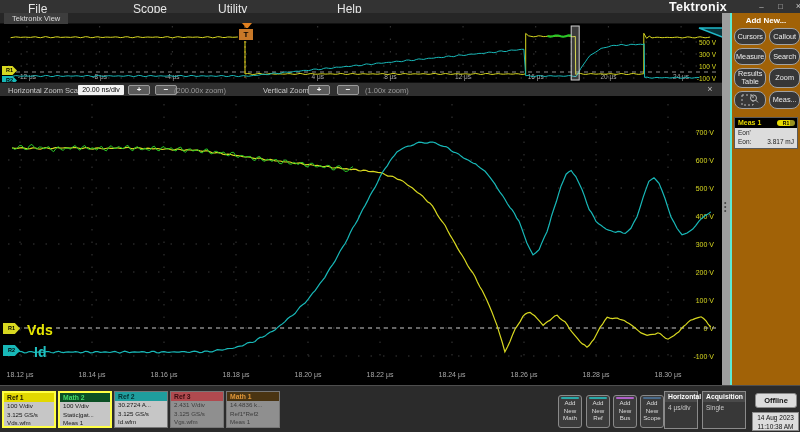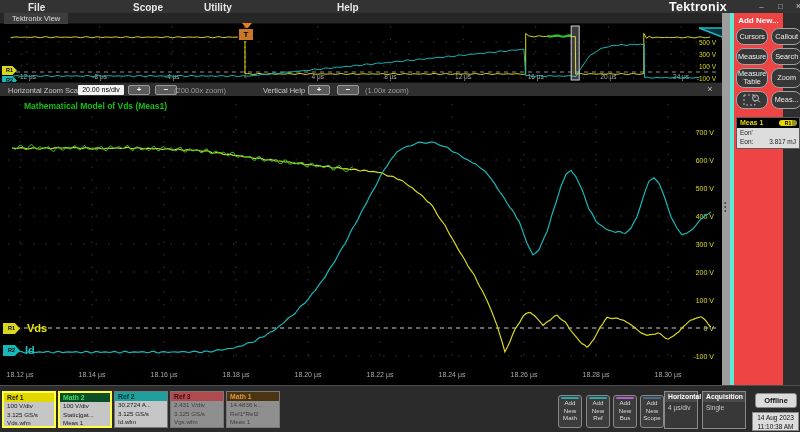--- a/index.html
+++ b/index.html
@@ -3,21 +3,21 @@
 <meta charset="utf-8">
 <style>
   *{margin:0;padding:0;box-sizing:border-box}
   html,body{width:800px;height:432px;overflow:hidden;background:#2e2e2e;
     font-family:"Liberation Sans",sans-serif;-webkit-font-smoothing:antialiased}
   #stage{position:relative;width:800px;height:432px;background:#2e2e2e}
   .abs{position:absolute}
 
   
   #menubar{left:0;top:0;width:800px;height:13px;background:#333}
-  .menu-item{position:absolute;top:2px;font-size:10px;color:#e6e6e6;font-weight:bold;cursor:default}
+  .menu-item{position:absolute;top:2px;font-size:12px;color:#e6e6e6;font-weight:normal;cursor:default}
   #logo{left:648px;top:0;width:100px;height:13px;text-align:center;color:#fafafa;
         font-size:12.5px;font-weight:bold;letter-spacing:.3px}
   .winbtn{position:absolute;top:1px;width:13px;height:11px;color:#c8c8c8;font-size:8px;
           text-align:center;line-height:11px}
   #tabrow{left:0;top:13px;width:722px;height:11px;background:#262626;border-bottom:1px solid #111}
   #tab-wv{left:4px;top:13px;height:11px;padding:0 8px;background:#3d3d3d;color:#ddd;
           font-size:7.5px;line-height:11px}
 
   
   #overview{left:0;top:24px;width:722px;height:58px;background:#000}
@@ -43,28 +43,28 @@
   .zb-input{position:absolute;top:2px;width:46px;height:10px;background:#f2f2f2;color:#000;
      font-size:7px;text-align:center;line-height:10px;border-radius:1px}
   .zb-btn{position:absolute;top:2px;width:22px;height:10px;background:#5a5a5a;border:1px solid #9a9a9a;
      border-radius:2px;color:#fff;font-size:8px;font-weight:bold;text-align:center;line-height:8px}
   #zb-close{position:absolute;left:704px;top:1px;width:12px;color:#bbb;font-size:9px;text-align:center}
 
   
   #mainplot{left:0;top:96px;width:722px;height:289px;background:#000}
   #main-svg text{font-size:7px;font-family:"Liberation Sans",sans-serif}
   #main-title{left:24px;top:101px;color:#15c015;font-size:8.5px;font-weight:bold}
-  .wave-label{position:absolute;font-size:11px;font-weight:bold}
+  .wave-label{position:absolute;font-size:14px;font-weight:bold}
 
   
   #splitter{left:722px;top:13px;width:8px;height:372px;background:#9e9e9e}
   #splitter .dots{position:absolute;left:2px;top:188px;color:#444;font-size:7px;line-height:4px}
 
   
-  #rightpanel{left:730px;top:13px;width:53px;height:372px;background:#ef4444;border-left:4px solid #5eead4}
+  #rightpanel{left:730px;top:13px;width:70px;height:372px;background:#a16207;border-left:2px solid #5eead4}
   #rp-header{position:absolute;left:0;top:3px;width:100%;text-align:center;color:#fff;
      font-size:8px;font-weight:bold}
   #rp-buttons{position:absolute;left:2px;top:15px;width:66px;display:grid;
      grid-template-columns:1fr 1fr;gap:3px}
   .rp-btn{min-height:17px;background:#373737;border:1px solid #a2a2a2;border-radius:8px;color:#ececec;
      font-size:7.3px;display:flex;align-items:center;justify-content:center;text-align:center;line-height:8px;padding:1px}
   #meas-badge{position:absolute;left:2px;top:104px;width:64px;background:#0c0c0c;border:1px solid #5a5a5a}
   #meas-head{position:relative;height:10px;background:#000}
   #meas-title{position:absolute;left:3px;top:1px;color:#e6d800;font-size:7px;font-weight:bold}
   #meas-pill{position:absolute;right:2px;top:2px;width:18px;height:6px;background:linear-gradient(90deg,#e6d800 70%,#9a9220 70%);
@@ -96,21 +96,21 @@
 
 <div id="stage">
 
   <div class="abs" id="menubar">
     <div class="abs" id="logo">Tektronix</div>
     <div class="winbtn" style="left:755px">–</div>
     <div class="winbtn" style="left:774px">□</div>
     <div class="winbtn" style="left:792px;font-size:9px">×</div>
   <div class="menu-item" style="left: 28px;">File</div>
       <div class="menu-item" style="left: 133px;">Scope</div>
-      <div class="menu-item" style="left: 204px; text-align: right;">Utility</div>
+      <div class="menu-item" style="left: 218px; text-align: right;">Utility</div>
       <div class="menu-item" style="left: 337px;">Help</div>
     </div>
 
   <div class="abs" id="tabrow"></div>
   <div class="abs" id="tab-wv">Tektronix View</div>
 
   <div class="abs" id="overview">
     <svg id="ov-svg" width="722" height="58">
         <line x1="8" x2="716" y1="18" y2="18" class="grid"></line>
         <text x="716" y="20.5" text-anchor="end" class="vlabel">500 V</text>
@@ -157,21 +157,21 @@
       <line x1="27.8" y1="9.2" x2="25.5" y2="11.5" stroke="#20b8c8"></line>
     </svg>
   </div>
 
   <div class="abs" id="zoombar">
     <div class="zb-label" style="left:8px">Horizontal Zoom Scale</div>
     <div class="zb-input" style="left:78px">20.00 ns/div</div>
     <div class="zb-btn" style="left:128px">+</div>
     <div class="zb-btn" style="left:155px">−</div>
     <div class="zb-label zb-dim" style="left:174px">(200.00x zoom)</div>
-    <div class="zb-label" style="left:263px">Vertical Help</div>
+    <div class="zb-label" style="left:263px">Vertical Zoom</div>
     <div class="zb-btn" style="left:308px">+</div>
     <div class="zb-btn" style="left:337px">−</div>
     <div class="zb-label zb-dim" style="left:365px">(1.00x zoom)</div>
     <div id="zb-close">×</div>
   </div>
 
   <div class="abs" id="mainplot">
     <svg id="main-svg" width="722" height="289">
         <line x1="8" x2="716" y1="35.99999999999997" y2="35.99999999999997" class="grid"></line>
         <text x="714" y="38.49999999999997" text-anchor="end" class="vlabel">700 V</text>
@@ -210,38 +210,37 @@
         <line x1="596.0000000000005" x2="596.0000000000005" y1="8" y2="266" class="grid"></line>
         <text x="596.0000000000005" y="281" text-anchor="middle" class="tlabel">18.28 μs</text>
         <line x1="667.999999999999" x2="667.999999999999" y1="8" y2="266" class="grid"></line>
         <text x="667.999999999999" y="281" text-anchor="middle" class="tlabel">18.30 μs</text>
         <line x1="8" x2="716" y1="232" y2="232" class="zero" stroke="#c8c8c8"></line>
         <polyline points="12.1,51.9 14.7,52.3 17.3,52.3 19.9,51.9 22.4,51.7 25.0,52.3 27.6,52.9 30.2,52.6 32.8,51.9 35.4,52.0 38.0,52.8 40.5,53.2 43.0,52.3 45.5,51.5 48.0,52.1 50.5,52.8 52.9,52.4 55.4,51.6 57.9,51.7 60.4,52.1 62.9,52.0 65.4,51.6 67.9,51.8 70.4,52.1 72.9,51.7 75.4,51.4 78.0,52.0 80.5,52.7 83.0,52.3 85.5,51.5 88.0,51.8 90.6,52.8 93.1,53.1 95.6,52.2 98.1,51.8 100.6,52.5 103.1,53.0 105.6,52.5 108.1,52.0 110.6,52.3 113.1,52.4 115.5,52.0 118.0,51.9 120.5,52.5 123.0,52.5 125.5,51.6 128.0,51.3 130.5,52.3 133.0,52.9 135.5,52.1 138.0,51.5 140.4,52.1 142.9,52.9 145.4,52.7 147.9,52.2 150.4,52.5 152.9,52.9 155.4,52.6 157.9,52.5 160.4,53.2 162.8,53.5 165.3,52.8 167.8,52.5 170.3,53.5 172.7,54.2 175.2,53.6 177.7,52.9 180.2,53.5 182.7,54.3 185.1,54.1 187.6,53.7 190.1,54.0 192.6,54.4 195.0,54.1 197.5,54.1 200.0,54.8 202.5,55.4 205.0,54.9 207.6,54.8 210.1,55.9 212.6,57.0 215.1,56.9 217.6,56.3 220.2,56.8 222.7,58.1 225.2,58.6 227.7,58.2 230.2,58.3 232.8,59.1 235.3,59.7 237.8,59.7 240.3,60.0 242.8,60.7 245.4,61.0 247.9,60.9 250.4,61.1 252.9,62.2 255.3,62.7 257.8,62.1 260.3,62.0 262.8,63.1 265.3,64.1 267.8,63.8 270.3,63.4 272.7,64.1 275.2,64.9 277.7,65.0 280.2,65.0 282.7,65.6 285.2,66.0 287.7,65.8 290.1,66.0 292.6,67.0 295.1,67.7 297.6,67.1 300.1,66.9 302.5,67.9 305.0,68.9 307.4,68.6 309.8,68.3 312.3,69.0 314.7,69.5 317.2,69.4 319.6,69.8 322.0,70.6 324.5,70.6 326.9,70.1 329.4,70.7 331.8,71.9 334.2,72.0 336.7,71.3 339.1,71.7 341.6,72.7 344.0,72.9 346.4,72.7 348.8,73.3 351.3,73.7 353.7,73.2 356.1,73.4 358.5,74.6 360.9,75.0 363.3,74.2 365.8,74.3 368.2,75.3 370.6,75.6 373.0,75.4 375.4,75.9 377.8,76.4 380.3,76.6 382.8,77.2 385.3,78.8 387.8,80.1 390.2,80.2 392.7,80.3 395.2,81.7 397.7,83.4 400.2,83.9 402.6,84.9 405.1,86.9 407.5,89.0 410.0,90.5 412.5,92.0 414.9,94.3 417.4,96.5 420.0,98.0 422.5,99.9 425.0,102.9 427.5,105.7 430.0,107.2 432.6,110.2 435.1,114.4 437.6,119.2 440.1,123.0 442.6,126.0 445.2,129.5 447.6,134.5 450.1,139.1 452.5,143.0 455.0,147.4 457.5,152.1 459.9,156.1 462.4,159.7 465.0,164.3 467.5,169.2 470.0,173.1 472.5,176.3 475.0,180.4 477.4,186.1 479.8,190.8 482.2,194.5 484.5,199.2 486.9,204.2 489.4,210.1 492.0,216.2 494.5,222.9 497.0,229.4 499.6,237.9 502.3,246.5 504.9,255.8 507.4,251.0 510.0,245.5 512.5,239.1 515.0,233.2 517.6,229.3 520.3,225.4 522.9,220.4 525.3,218.1 527.7,216.8 530.1,216.5 532.4,218.2 534.7,219.8 537.0,222.3 540.0,225.6 543.1,229.3 545.4,227.2 547.6,225.5 549.9,224.4 552.3,222.1 554.7,220.0 557.1,219.2 559.8,222.2 562.4,224.2 565.0,225.6 567.3,228.9 569.6,233.0 571.9,235.9 574.6,239.1 577.4,242.3 580.2,245.9 582.4,247.9 584.7,249.0 587.0,251.3 589.3,249.3 591.6,245.9 593.8,243.5 596.9,237.4 600.0,231.4 602.4,228.5 604.8,224.4 607.2,221.3 609.8,222.1 612.4,222.6 615.1,222.2 617.4,222.1 619.6,223.3 621.9,223.8 624.3,224.5 626.7,226.2 629.1,227.6 632.0,229.6 634.9,231.7 637.9,234.4 641.0,236.9 644.1,238.1 647.1,239.4 650.0,238.7 652.9,238.4 655.4,238.1 657.9,236.8 660.4,237.8 663.0,240.1 665.5,242.2 668.0,243.2 671.1,241.2 674.1,239.4 676.4,237.5 678.7,236.1 681.0,233.2 683.4,230.5 685.8,228.6 688.2,226.1 690.4,224.2 692.7,223.6 695.0,222.6 698.1,221.7 701.1,220.8 703.6,222.5 706.2,225.1 708.5,228.7 710.8,230.7" fill="none" stroke="#d8d820" stroke-width="1.2"></polyline>
         <polyline points="12.1,256.0 14.5,256.6 17.0,256.3 19.4,255.3 21.8,255.7 24.3,256.8 26.7,256.6 29.2,255.5 31.6,255.6 34.0,256.4 36.5,256.3 38.9,255.9 41.4,256.2 43.8,256.4 46.2,255.7 48.7,255.5 51.1,256.5 53.6,256.9 56.0,255.8 58.5,255.3 60.9,256.1 63.4,256.7 65.8,256.1 68.3,255.8 70.7,256.2 73.2,256.2 75.6,255.7 78.1,256.0 80.5,256.8 83.0,256.3 85.5,255.3 87.9,255.6 90.4,256.8 92.8,256.6 95.3,255.6 97.7,255.6 100.2,256.3 102.6,256.2 105.1,255.8 107.5,256.2 110.0,256.5 112.5,255.8 114.9,255.4 117.4,256.3 119.8,257.0 122.3,256.0 124.7,255.2 127.2,255.9 129.6,256.7 132.1,256.2 134.5,255.8 137.0,256.2 139.5,256.2 141.9,255.7 144.4,255.9 146.8,256.7 149.3,256.5 151.7,255.4 154.2,255.4 156.6,256.6 159.1,256.8 161.5,255.8 164.0,255.6 166.5,256.2 169.1,256.4 171.6,256.0 174.2,255.8 176.7,256.1 179.2,256.2 181.8,255.7 184.3,255.6 186.9,256.2 189.4,256.5 192.0,255.7 194.5,255.1 197.0,255.7 199.6,256.6 202.1,256.3 204.7,255.2 207.2,255.0 209.7,255.8 212.2,255.9 214.8,254.7 217.3,253.7 219.8,253.8 222.3,254.1 224.8,253.5 227.4,252.7 229.9,252.5 232.4,252.5 234.9,251.8 237.4,250.7 240.0,250.2 242.5,249.8 245.0,248.4 247.5,246.8 250.0,246.4 252.6,246.5 255.1,245.5 257.6,242.9 260.0,241.4 262.5,241.1 265.0,240.1 267.5,237.9 269.9,236.2 272.4,235.4 274.9,234.1 277.4,231.6 279.9,229.6 282.4,227.9 285.0,225.6 287.5,222.8 290.0,220.7 292.5,219.5 295.0,217.6 297.6,214.0 300.1,210.7 302.6,208.8 305.1,207.1 307.6,204.0 310.2,200.3 312.6,197.2 315.1,194.7 317.5,191.2 320.0,187.4 322.5,184.4 324.9,181.3 327.4,176.6 330.0,172.2 332.5,168.8 335.0,165.2 337.5,160.3 340.0,155.3 342.6,151.1 345.1,147.5 347.6,142.8 350.1,137.0 352.6,132.0 355.2,128.3 357.6,124.1 360.1,118.8 362.5,113.8 365.0,109.6 367.5,104.9 369.9,99.7 372.4,95.4 375.0,91.4 377.5,86.4 380.0,80.8 382.5,76.2 385.0,72.6 387.4,69.6 389.8,65.2 392.2,61.8 394.5,59.4 396.9,56.0 399.7,54.3 402.5,52.5 405.3,51.0 408.1,50.1 410.8,49.9 413.5,48.9 416.2,47.3 418.9,46.1 421.7,46.4 424.5,47.1 427.2,47.1 430.0,46.2 432.7,46.0 435.4,46.8 438.1,48.4 440.8,49.7 443.4,50.4 445.9,50.6 448.4,52.1 450.9,54.5 453.4,56.2 456.0,56.7 458.5,57.9 461.0,60.1 463.5,62.0 466.0,63.1 468.6,64.2 471.1,66.0 473.3,67.3 475.6,67.8 477.8,69.9 480.1,71.8 482.6,73.4 485.1,75.3 487.6,78.4 490.2,81.6 492.6,84.9 495.0,88.2 497.4,92.4 499.9,96.1 502.4,99.3 504.9,103.2 507.4,107.8 510.0,111.6 512.2,113.9 514.5,117.5 516.7,122.1 519.0,125.1 521.6,132.0 524.2,139.4 526.9,147.0 529.9,153.0 533.0,158.9 536.1,156.5 539.1,153.7 541.8,146.9 544.4,141.1 547.0,135.7 549.3,128.3 551.6,119.7 553.9,112.7 556.3,105.8 558.7,97.7 561.1,89.9 563.6,84.3 566.1,78.2 568.6,76.1 571.2,74.5 573.5,78.0 575.8,80.6 578.9,86.9 582.0,93.6 584.4,99.9 586.8,107.2 589.2,113.7 591.4,116.4 593.7,120.6 596.0,125.4 598.6,127.7 601.3,129.5 603.9,131.6 606.3,133.2 608.7,134.1 611.1,134.7 613.4,135.8 615.7,136.4 618.0,135.4 620.4,135.7 622.8,137.0 625.2,137.4 628.0,135.0 630.9,132.3 634.0,126.1 637.0,120.7 640.1,111.2 643.2,101.1 646.0,93.1 648.9,85.3 651.4,83.6 654.0,81.7 656.5,84.5 659.0,87.3 662.1,94.8 665.1,102.7 668.0,111.9 670.9,120.7 673.9,126.1 677.0,132.3 679.5,135.7 682.0,138.7 684.6,137.9 687.1,137.0 690.0,134.9 692.8,133.1 695.9,129.4 699.0,125.2 702.0,122.2 705.1,119.6 708.0,118.1 710.8,115.9" fill="none" stroke="#18b8b8" stroke-width="1.2"></polyline>
         <polyline points="12.1,51.6 14.6,53.4 17.0,52.5 19.5,49.5 22.0,49.8 24.5,53.3 27.0,53.6 29.4,49.8 31.9,48.4 34.4,51.3 36.8,53.0 39.2,51.0 41.6,51.2 44.0,52.9 46.4,51.6 48.8,50.6 51.2,53.9 53.6,55.7 56.0,52.5 58.4,50.6 60.8,53.4 63.2,54.3 65.6,52.0 68.0,52.1 70.4,53.2 72.8,50.9 75.2,49.5 77.6,52.6 80.0,54.2 82.4,50.8 84.8,49.5 87.2,52.5 89.6,53.4 92.0,51.8 94.4,52.6 96.8,54.0 99.2,51.7 101.6,50.4 104.0,53.7 106.4,54.9 108.8,51.2 111.2,49.7 113.6,52.2 116.0,52.4 118.4,50.6 120.8,51.6 123.2,52.8 125.6,50.3 128.0,49.4 130.4,53.3 132.8,54.8 135.2,51.6 137.6,50.7 140.0,53.4 142.4,53.7 144.8,52.2 147.2,53.7 149.6,54.4 152.0,51.3 154.4,50.2 156.8,53.9 159.2,54.9 161.6,51.5 164.0,50.6 166.4,53.0 168.8,52.8 171.2,51.8 173.6,54.0 176.0,55.0 178.4,51.8 180.8,51.1 183.2,55.1 185.6,56.3 188.0,53.3 190.4,52.9 192.8,55.0 195.2,54.4 197.6,53.6 200.0,56.1 202.4,56.9 204.8,53.5 207.2,52.9 209.6,56.9 212.0,58.0 214.4,55.4 216.8,55.4 219.2,57.4 221.6,56.5 224.0,56.1 226.4,59.1 228.8,59.9 231.2,56.5 233.6,56.3 236.0,60.4 238.4,61.5 240.8,59.3 243.2,59.8 245.6,61.6 248.0,60.5 250.4,60.4 252.8,63.8 255.2,64.5 257.6,60.9 260.0,60.7 262.4,64.5 264.8,65.3 267.2,63.2 269.6,64.0 272.0,65.4 274.4,63.7 276.8,63.6 279.2,67.3 281.6,67.8 284.0,64.2 286.4,64.0 288.8,67.7 291.2,68.2 293.6,66.3 296.0,67.4 298.4,68.5 300.8,66.5 303.2,66.6 305.6,70.5 308.0,70.9 310.4,67.3 312.8,67.3 315.2,70.7 317.6,70.9 320.0,69.4 322.4,70.9 324.8,71.7 327.2,69.4 329.6,69.6 332.0,73.6 334.4,74.0 336.8,70.4 339.5,69.7 342.2,72.4 344.9,75.4 347.6,75.2 350.3,72.2 353.0,70.6" fill="none" stroke="#28c828" stroke-width="1"></polyline>
       </svg>
   </div>
-  <div class="abs" id="main-title">Mathematical Model of Vds (Meas1)</div>
   <div class="chbadge" style="left:3px;top:323px;width:17px;height:11px;line-height:11px;background:#d8d820">R1</div>
   <div class="wave-label" style="left:27px;top:322px;color:#e6e600">Vds</div>
   <div class="chbadge" style="left:3px;top:345px;width:17px;height:11px;line-height:11px;background:#18b8b8">R2</div>
-  <div class="wave-label" style="left:25px;top:344px;color:#20c0c0">Id</div>
+  <div class="wave-label" style="left:34px;top:344px;color:#20c0c0">Id</div>
 
   <div class="abs" id="splitter">
     <div class="dots">•<br>•<br>•</div>
   </div>
 
   <div class="abs" id="rightpanel">
     <div id="rp-header">Add New...</div>
     <div id="rp-buttons">
         <div class="rp-btn">Cursors</div>
         <div class="rp-btn">Callout</div>
         <div class="rp-btn">Measure</div>
         <div class="rp-btn">Search</div>
-        <div class="rp-btn">Measure Table</div>
+        <div class="rp-btn">Results Table</div>
         <div class="rp-btn">Zoom</div>
         <div class="rp-btn">
           <svg width="18" height="14" viewBox="0 0 18 14">
             <rect x="1" y="2" width="11" height="10" fill="none" stroke="#bbb" stroke-dasharray="2 2"></rect>
             <circle cx="12.5" cy="5" r="3" fill="none" stroke="#bbb"></circle>
             <line x1="14.8" y1="7.2" x2="17" y2="9.4" stroke="#bbb"></line>
           </svg>
         </div>
         <div class="rp-btn">Meas...</div>
       </div>

